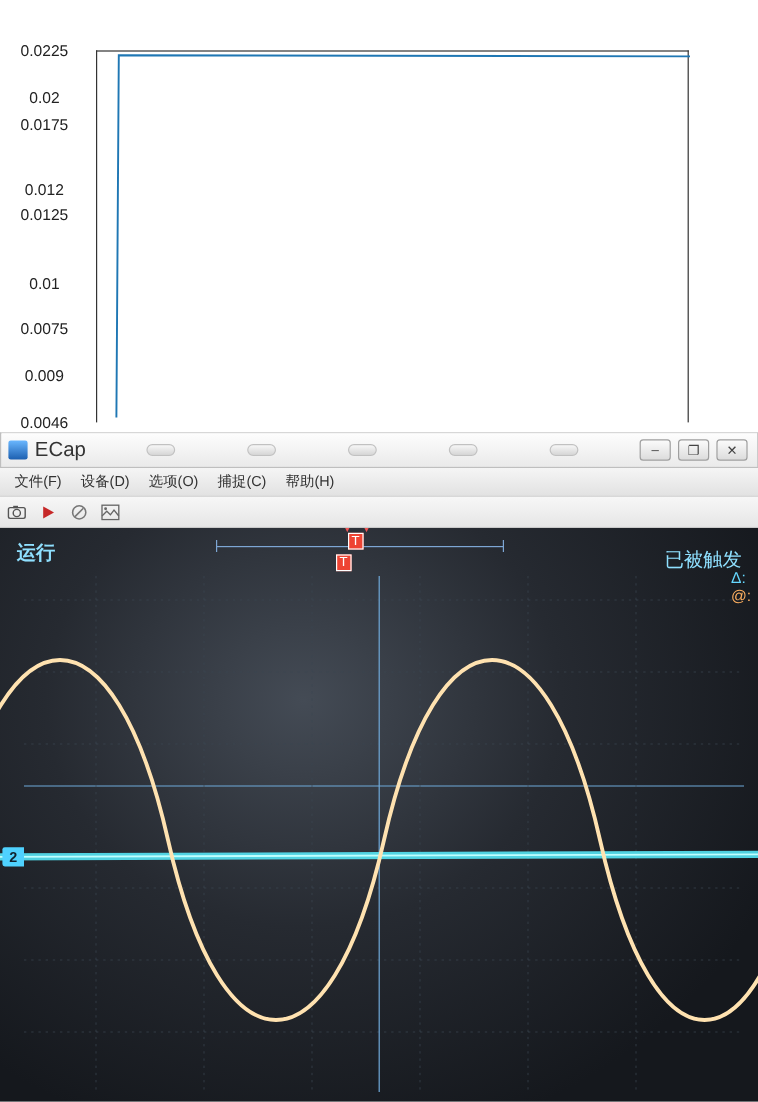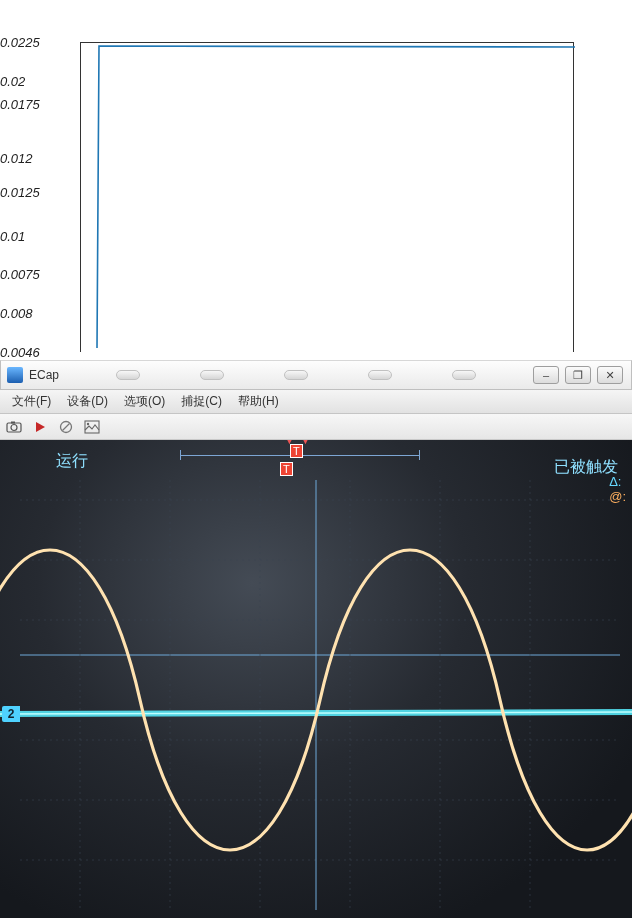--- a/index.html
+++ b/index.html
@@ -24,25 +24,24 @@
     position: absolute;
     left: 80px; top: 42px;
     width: 494px; height: 310px;
     border: 1px solid #333;
     border-bottom: none;
   }
   .chart-ytick {
     position: absolute;
     left: 0;
     width: 74px;
-    text-align: left;
+    text-align: center;
     font-size: 13px;
     color: #222;
     transform: translateY(-50%);
-    font-style: italic;
   }
   .chart-line { position: absolute; left:0; top:0; }
 
   
   .ecap-window {
     position: absolute;
     left: 0; top: 360px;
     width: 632px; height: 558px;
     background: #fff;
   }
@@ -54,21 +53,21 @@
     display: flex;
     align-items: center;
     position: relative;
   }
   .title-icon {
     width: 16px; height: 16px;
     margin: 0 6px;
     background: linear-gradient(#6ab7ff,#1c5fb0);
     border-radius: 2px;
   }
-  .title-text { color: #333; font-size: 12px; }
+  .title-text { color: #333; font-size: 17px; }
   .title-grippers {
     flex: 1;
     display: flex;
     gap: 60px;
     justify-content: center;
     align-items: center;
     padding: 0 20px;
   }
   .gripper {
     width: 24px; height: 10px;
@@ -183,24 +182,24 @@
 
 <div class="chart-area">
   <div class="chart-axes">
     <svg class="chart-line" width="494" height="310" viewBox="0 0 494 310">
 
       <polyline points="16,305 18,3 494,4" fill="none" stroke="#1f77b4" stroke-width="1.6"></polyline>
     </svg>
   </div>
 
   <div class="chart-ytick" style="top:352px">0.0046</div>
-  <div class="chart-ytick" style="top:313px">0.008</div>
+  <div class="chart-ytick" style="top:313px">0.009</div>
   <div class="chart-ytick" style="top:274px">0.0075</div>
   <div class="chart-ytick" style="top:236px">0.01</div>
-  <div class="chart-ytick" style="top:192px">0.0125</div>
+  <div class="chart-ytick" style="top:179px">0.0125</div>
   <div class="chart-ytick" style="top:158px">0.012</div>
   <div class="chart-ytick" style="top:104px">0.0175</div>
   <div class="chart-ytick" style="top:81px">0.02</div>
   <div class="chart-ytick" style="top:42px">0.0225</div>
 </div>
 
 <div class="ecap-window">
 
   <div class="titlebar">
     <div class="title-icon"></div>
@@ -257,21 +256,21 @@
           <rect x="1" y="1" width="14" height="12" fill="none" stroke="#666" stroke-width="1.1"></rect>
           <polyline points="1,10 5,6 8,9 11,5 15,10" fill="none" stroke="#666" stroke-width="1.1"></polyline>
           <circle cx="4" cy="4" r="1.2" fill="#666"></circle>
         </svg>
     </div>
   </div>
 
   <div class="scope">
 
     <div class="scope-strip">
-      <span style="color:#8fe0ff;font-weight:400;margin-left:42px;">运行</span>
+      <span style="color:#8fe0ff;font-weight:700;">运行</span>
       <span style="color:#8fe0ff;margin-top:13px;">已被触发</span>
     </div>
 
     <div class="scope-center-scale">
       <div class="scale-bar"></div>
       <div class="scale-end" style="left:0"></div>
       <div class="scale-end" style="right:0"></div>
       <div class="trig-marker" style="left:110px; top:-4px;">T</div>
       <div class="trig-marker" style="left:100px; top:14px;">T</div>
       <span style="position:absolute;left:104px;top:-14px;color:#e55;font-size:11px">▼</span>

